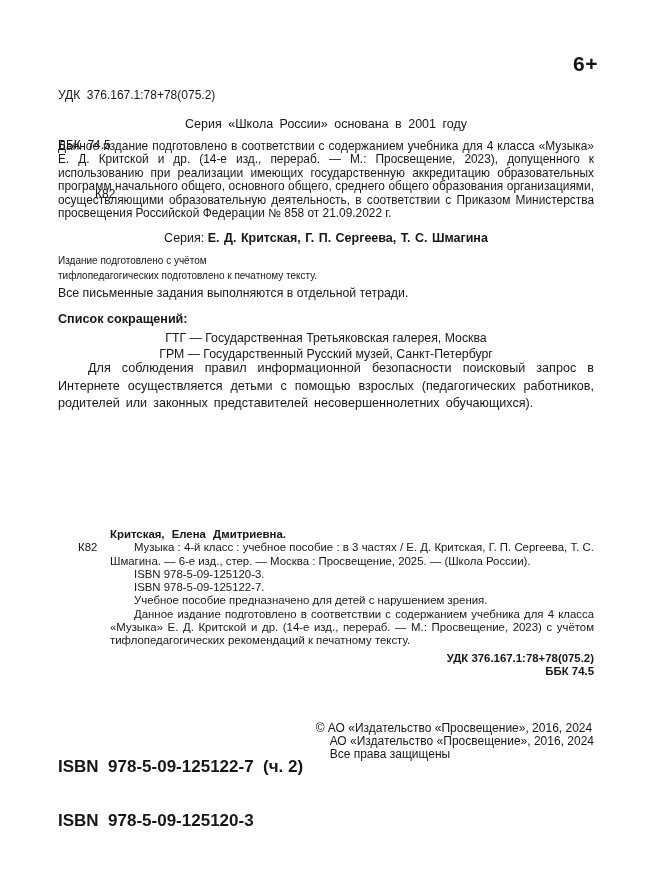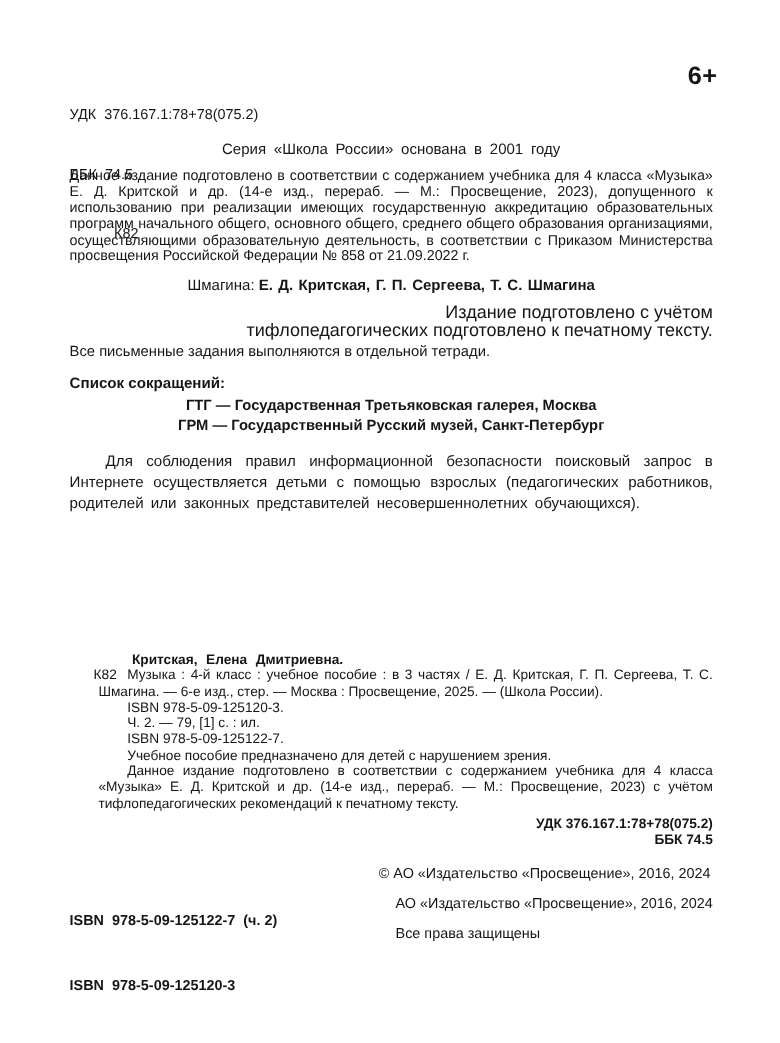--- a/index.html
+++ b/index.html
@@ -16,59 +16,59 @@
   .codes .k82 { padding-left: 37px; }
   .age { position: absolute; top: 52px; right: 52px; font-size: 21px; font-weight: bold; letter-spacing: 0.5px; }
 
   .series { top: 117px; text-align: center; font-size: 12.5px; word-spacing: 3px; }
 
   .para1 { top: 140px; text-align: justify; font-size: 11.9px; line-height: 13.4px; }
 
   .authors { top: 231px; text-align: center; font-size: 12.5px; }
   .authors b { word-spacing: 1px; }
 
-  .typhlo { top: 254px; text-align: right; font-size: 15px; line-height: 14.8px; }
+  .typhlo { top: 254px; text-align: left; font-size: 10px; line-height: 14.8px; }
   .tasks { top: 286px; text-align: left; font-size: 12.3px; }
 
   .abbr-title { top: 312px; font-weight: bold; font-size: 12.6px; }
-  .abbr { top: 331px; text-align: center; font-size: 12.3px; line-height: 15.5px; font-weight: bold; }
+  .abbr { top: 331px; text-align: center; font-size: 12.3px; line-height: 15.5px; }
 
-  .safety { top: 376px; text-align: justify; font-size: 12.6px; line-height: 17.6px; text-indent: 30px; word-spacing: 2.5px; }
+  .safety { top: 360px; text-align: justify; font-size: 12.6px; line-height: 17.6px; text-indent: 30px; word-spacing: 2.5px; }
 
-  .card { top: 544px; font-size: 11.4px; line-height: 13.3px; }
+  .card { top: 528px; font-size: 11.4px; line-height: 13.3px; }
   .card-head { margin-left: 52px; font-weight: bold; word-spacing: 4px; }
   .card-code { position: absolute; left: 20px; top: 13px; }
-  .card-body { margin-left: 24px; text-align: justify; }
+  .card-body { margin-left: 52px; text-align: justify; }
   .card-body p { margin: 0; text-indent: 24px; }
   .card-codes { margin-top: 4px; text-align: right; font-weight: bold; font-size: 11.4px; line-height: 13.5px; }
 
   .footer { top: 722px; display: flex; justify-content: space-between; align-items: flex-start; }
-  .isbns { font-weight: bold; font-size: 12px; line-height: 18px; white-space: pre; }
+  .isbns { font-weight: bold; font-size: 17px; line-height: 18px; white-space: pre; }
   .copy { font-size: 12px; line-height: 13.2px; }
-  .copy .ind { padding-left: 14px; margin-top: 12px; }
+  .copy .ind { padding-left: 14px; }
 </style>
 </head>
 <body>
 
 <div class="page">
 
   <div class="abs codes">
     <div>УДК  376.167.1:78+78(075.2)</div>
     <div>ББК  74.5</div>
     <div class="k82">К82</div>
   </div>
 
   <div class="age">6+</div>
 
   <div class="abs series">Серия «Школа России» основана в 2001 году</div>
 
   <div class="abs para1">Данное издание подготовлено в соответствии с содержанием учебника для 4 класса «Музыка» Е. Д. Критской и др. (14-е изд., перераб. — М.: Просвещение, 2023), допущенного к использованию при реализации имеющих государственную аккредитацию образовательных программ начального общего, основного общего, среднего общего образования организациями, осуществляющими образовательную деятельность, в соответствии с Приказом Министерства просвещения Российской Федерации № 858 от 21.09.2022 г.</div>
 
   <div class="abs authors">
-    <span>Шмагина:</span>
+    <span>Серия:</span>
     <b>Е. Д. Критская, Г. П. Сергеева, Т. С. Шмагина</b>
   </div>
 
   <div class="abs typhlo">
     <div>Издание подготовлено с учётом</div>
     <div>тифлопедагогических подготовлено к печатному тексту.</div>
   </div>
 
   <div class="abs tasks">Все письменные задания выполняются в отдельной тетради.</div>
 
@@ -80,21 +80,20 @@
   </div>
 
   <div class="abs safety">Для соблюдения правил информационной безопасности поисковый запрос в Интернете осуществляется детьми с помощью взрослых (педагогических работников, родителей или законных представителей несовершеннолетних обучающихся).</div>
 
   <div class="abs card">
     <div class="card-head">Критская,  Елена  Дмитриевна.</div>
     <div class="card-code">К82</div>
     <div class="card-body">
       <p>Музыка : 4-й класс : учебное пособие : в 3 частях / Е. Д. Критская, Г. П. Сергеева, Т. С. Шмагина. — 6-е изд., стер. — Москва : Просвещение, 2025. — (Школа России).</p>
       <p>ISBN 978-5-09-125120-3.</p>
-      <p>Ч. 2. — 79, [1] с. : ил.</p>
       <p>ISBN 978-5-09-125122-7.</p>
       <p>Учебное пособие предназначено для детей с нарушением зрения.</p>
       <p>Данное издание подготовлено в соответствии с содержанием учебника для 4 класса «Музыка» Е. Д. Критской и др. (14-е изд., перераб. — М.: Просвещение, 2023) с учётом тифлопедагогических рекомендаций к печатному тексту.</p>
     </div>
     <div class="card-codes">
       <div>УДК  376.167.1:78+78(075.2)</div>
       <div>ББК  74.5</div>
     </div>
   </div>
 

